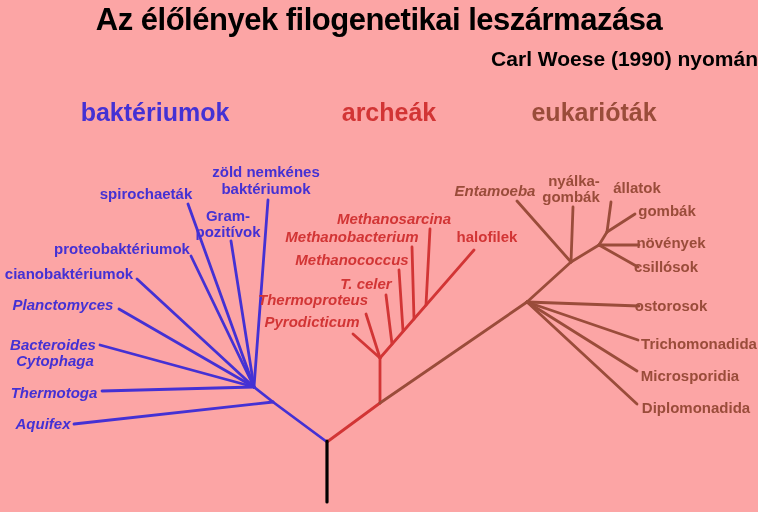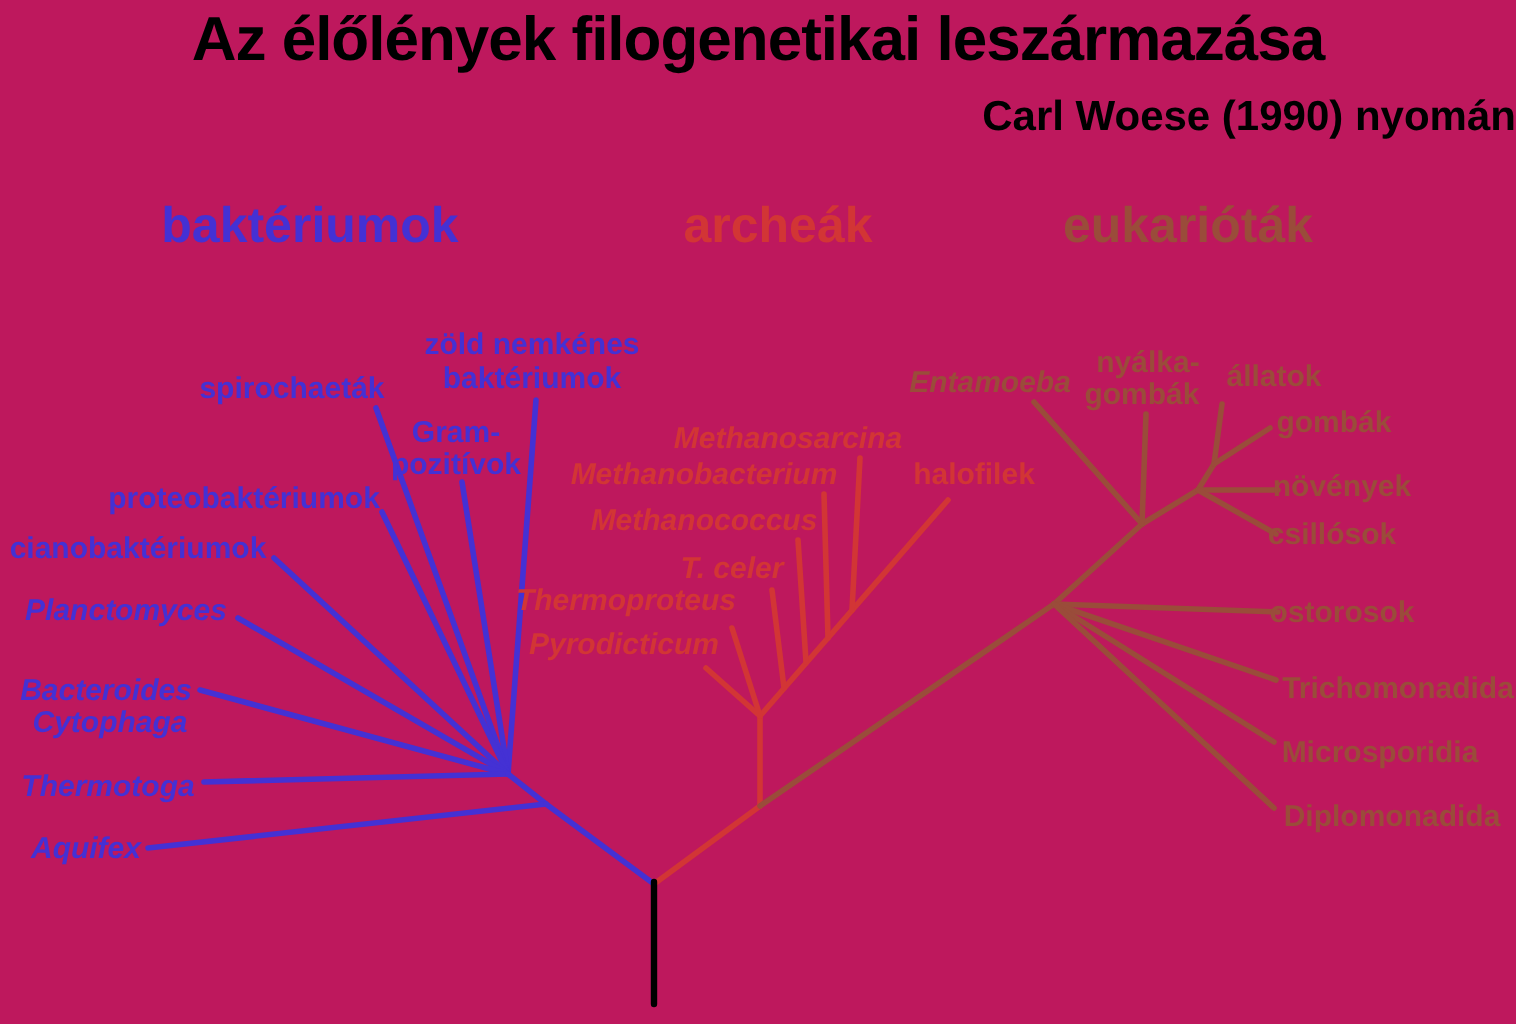--- a/index.html
+++ b/index.html
@@ -1,20 +1,20 @@
 <!DOCTYPE html>
 <html><head>
 <meta charset="utf-8">
 <style>
   html, body { margin: 0; padding: 0; background: #ffffff; }
   .stage {
     position: relative;
     width: 758px;
     height: 512px;
-    background: #be185d;
+    background: #fca5a5;
     overflow: hidden;
     font-family: "Liberation Sans", sans-serif;
   }
   .title {
     position: absolute;
     top: 2px;
     left: 0;
     width: 100%;
     margin: 0;
     text-align: center;

